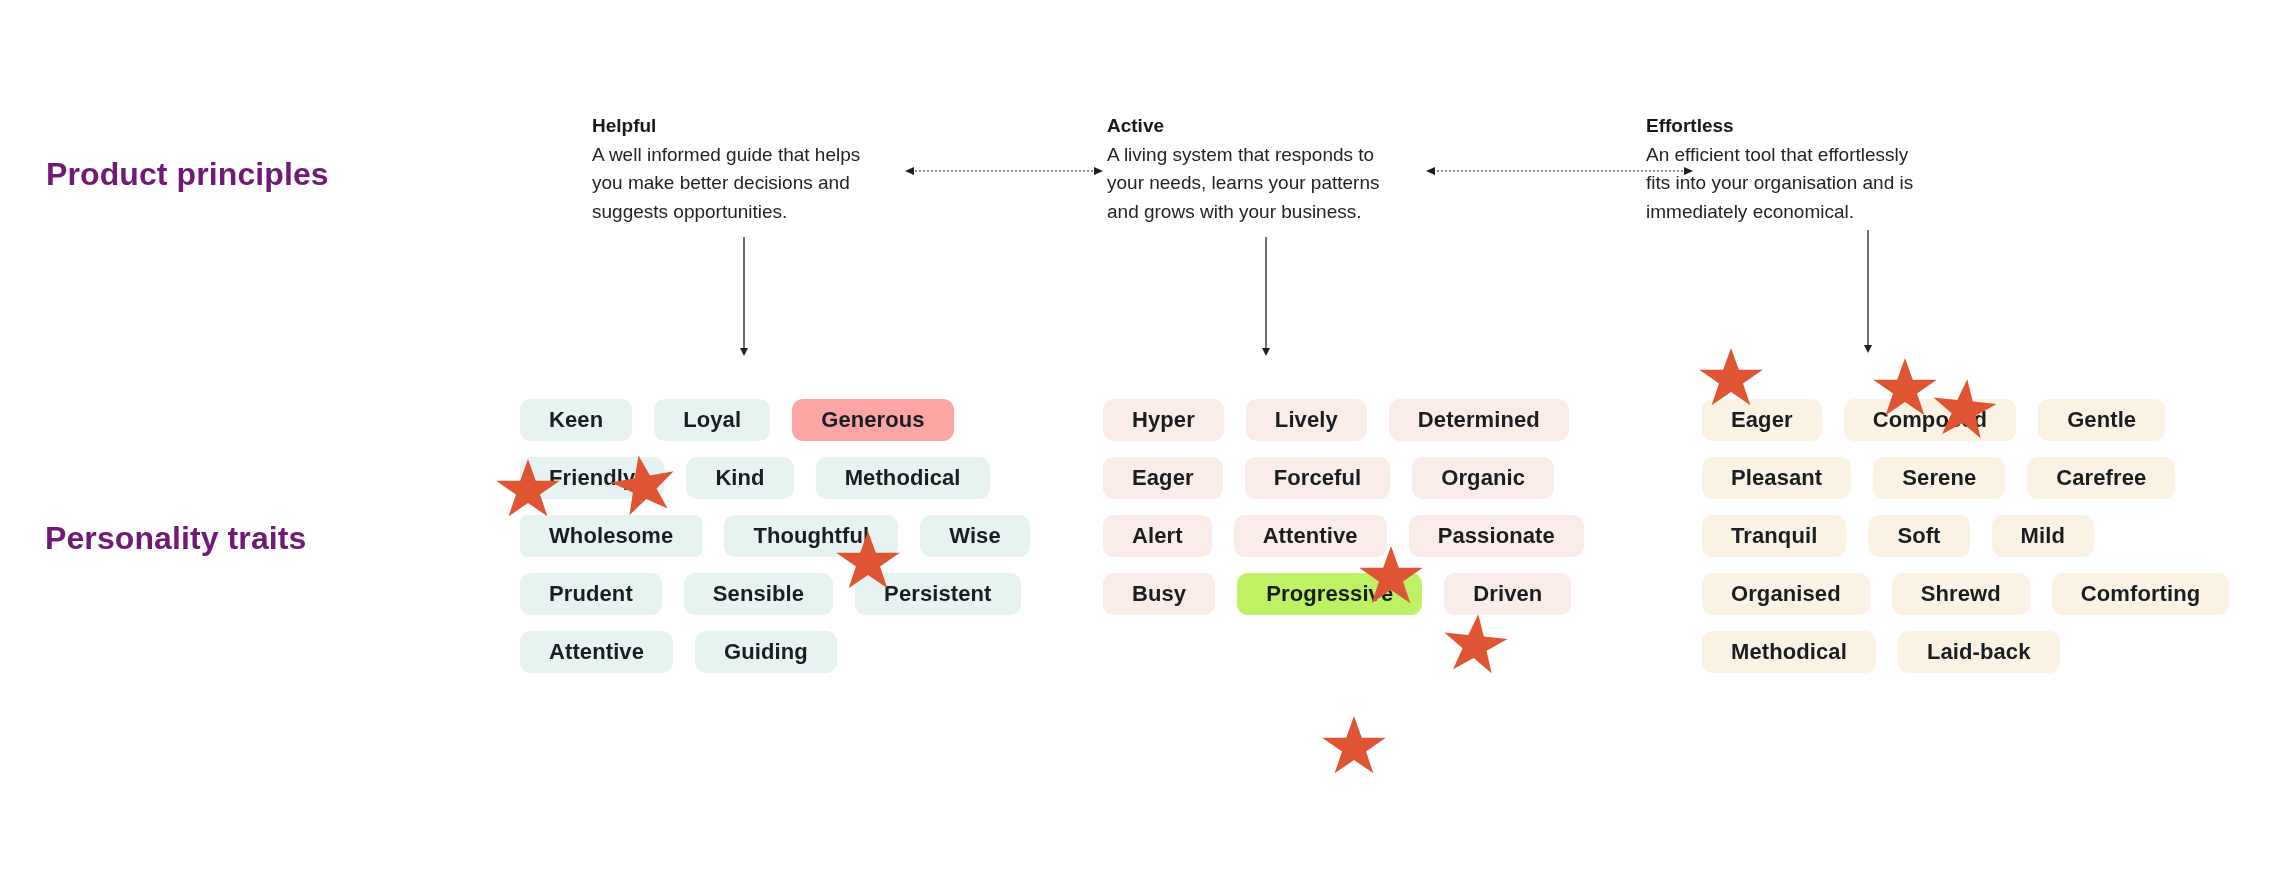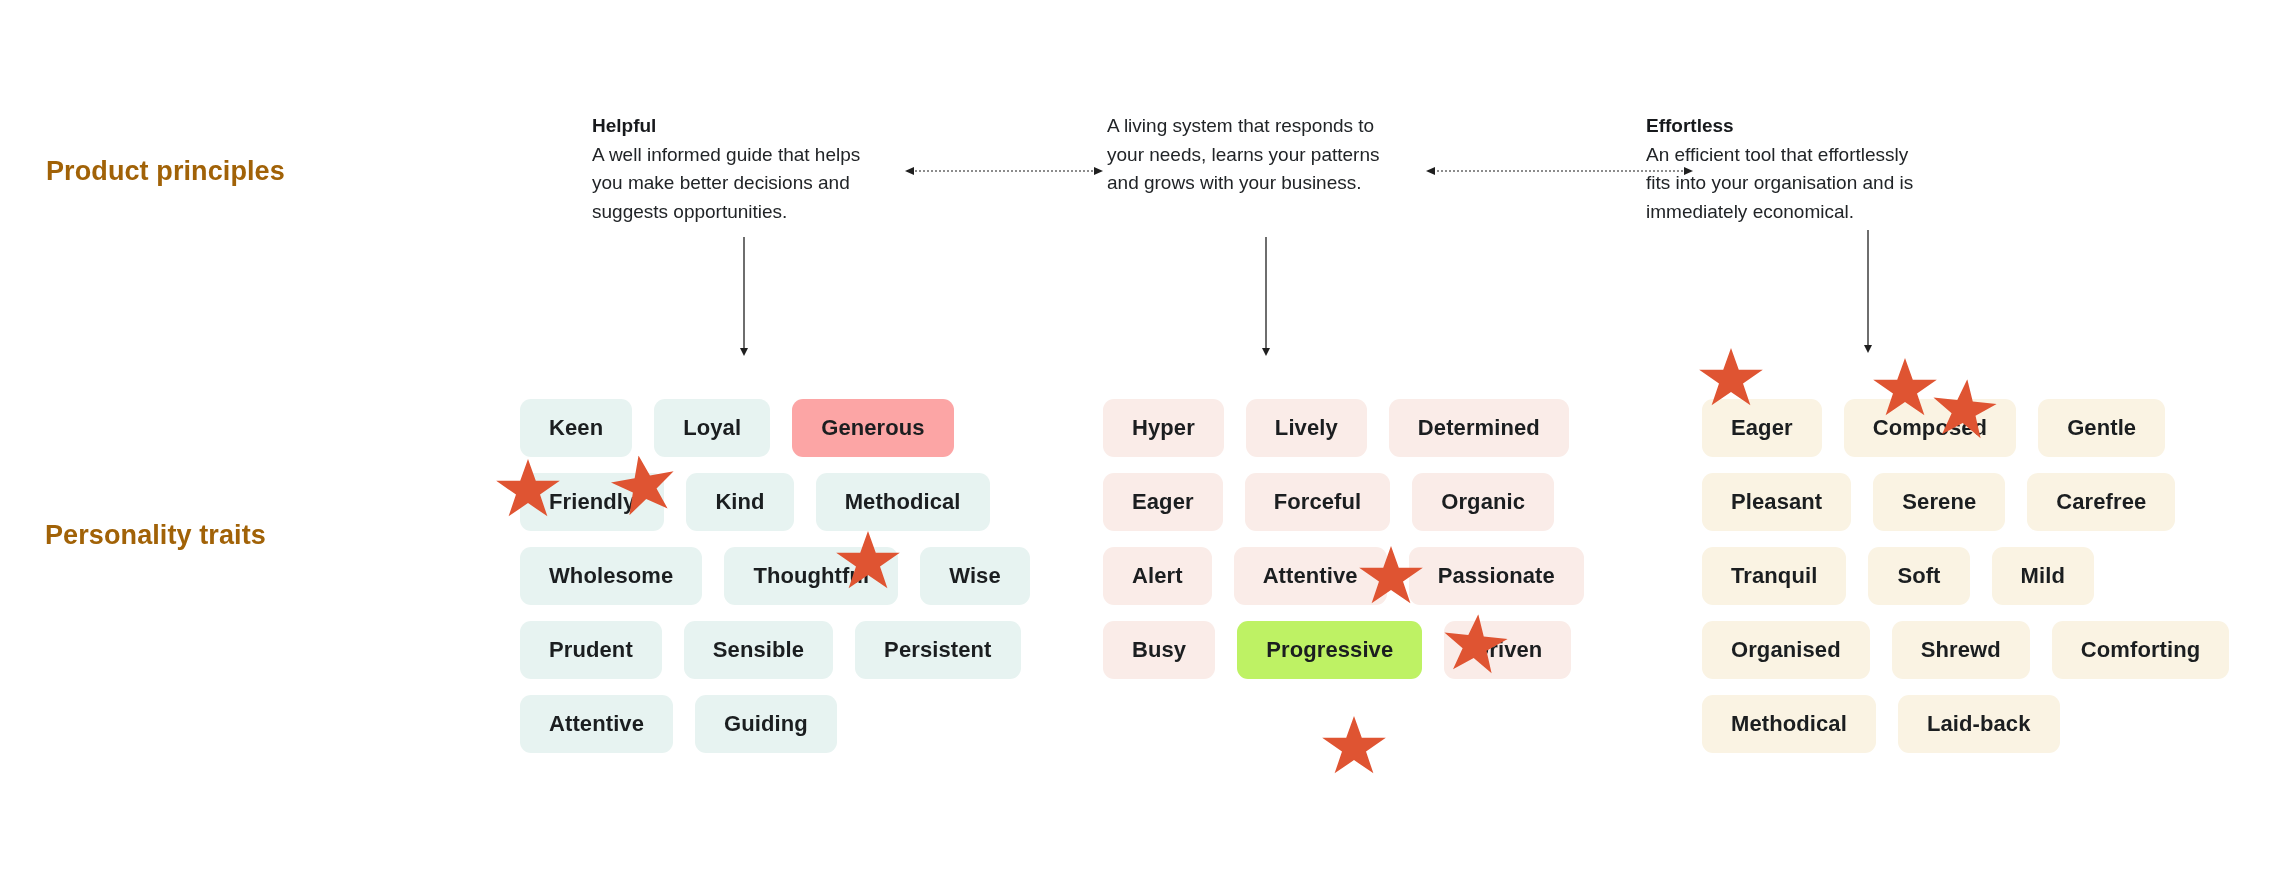--- a/index.html
+++ b/index.html
@@ -11,24 +11,24 @@
     position: relative;
     width: 2294px;
     height: 876px;
     background: #ffffff;
     overflow: hidden;
     font-family: "Liberation Sans", "DejaVu Sans", sans-serif;
     color: #1b1e21;
   }
   .section-label {
     position: absolute;
-    font-size: 27px;
+    font-size: 32px;
     font-weight: 700;
     letter-spacing: 0.1px;
-    color: #a16207;
+    color: #701a75;
     white-space: nowrap;
   }
   .principle {
     position: absolute;
     top: 112px;
   }
   .principle .p-name {
     font-size: 19px;
     font-weight: 700;
     line-height: 28.5px;
@@ -77,21 +77,21 @@
   }
   .trait-row {
     display: flex;
     gap: 22px;
     margin-bottom: 16px;
   }
   .tag {
     display: inline-flex;
     align-items: center;
     justify-content: center;
-    height: 58px;
+    height: 42px;
     padding: 0 29px;
     border-radius: 11px;
     font-size: 22px;
     font-weight: 700;
     letter-spacing: 0.1px;
     color: #1b1e20;
     white-space: nowrap;
   }
   .star {
     position: absolute;
@@ -111,20 +111,21 @@
   <div class="section-label" style="left:45px; top:520px">Personality traits</div>
 
   <div class="principle" style="left:592px; width:322px">
     <div class="p-name">Helpful</div>
     <div class="p-desc">A well informed guide that helps
 you make better decisions and
 suggests opportunities.</div>
   </div>
 
   <div class="principle" style="left:1107px; width:330px">
+    <div class="p-name">Active</div>
     <div class="p-desc">A living system that responds to
 your needs, learns your patterns
 and grows with your business.</div>
   </div>
 
   <div class="principle" style="left:1646px; width:310px">
     <div class="p-name">Effortless</div>
     <div class="p-desc">An efficient tool that effortlessly
 fits into your organisation and is
 immediately economical.</div>
@@ -154,21 +155,21 @@
         <span class="tag" style="background: rgb(231, 243, 241);">Keen</span>
         <span class="tag" style="background: rgb(231, 243, 241);">Loyal</span>
         <span class="tag" style="background: #fca5a5;">Generous</span>
       </div>
       <div class="trait-row">
         <span class="tag" style="background: rgb(231, 243, 241);">Friendly</span>
         <span class="tag" style="background: rgb(231, 243, 241);">Kind</span>
         <span class="tag" style="background: rgb(231, 243, 241);">Methodical</span>
       </div>
       <div class="trait-row">
-        <span class="tag" style="background: rgb(231, 243, 241);">Wholesome</span>
+        <span class="tag" style="background: rgb(231, 243, 241); border-radius: 7px;">Wholesome</span>
         <span class="tag" style="background: rgb(231, 243, 241);">Thoughtful</span>
         <span class="tag" style="background: rgb(231, 243, 241);">Wise</span>
       </div>
       <div class="trait-row">
         <span class="tag" style="background: rgb(231, 243, 241);">Prudent</span>
         <span class="tag" style="background: rgb(231, 243, 241);">Sensible</span>
         <span class="tag" style="background: rgb(231, 243, 241);">Persistent</span>
       </div>
       <div class="trait-row">
         <span class="tag" style="background: rgb(231, 243, 241);">Attentive</span>

